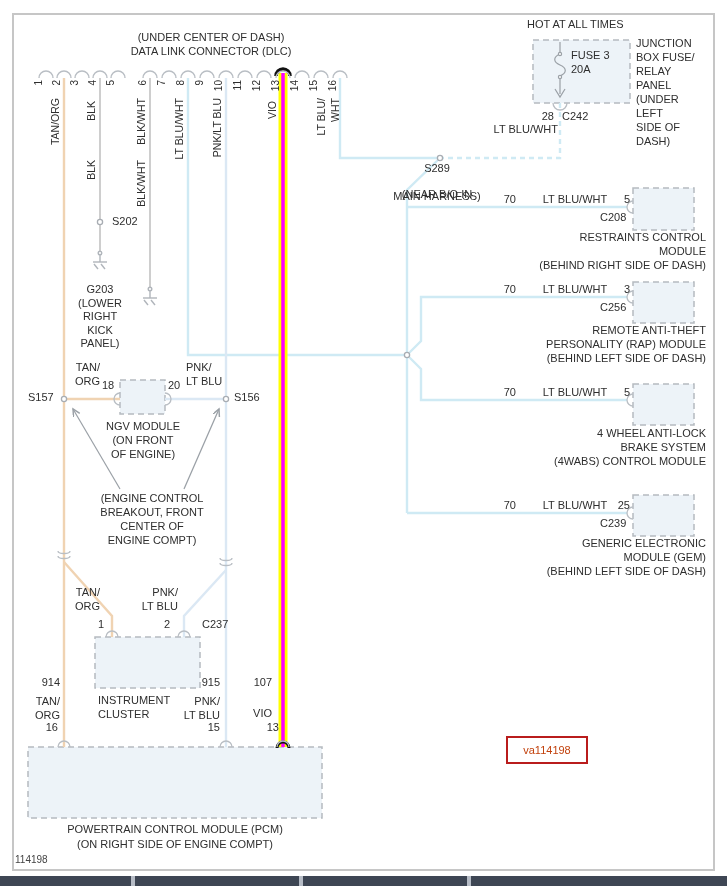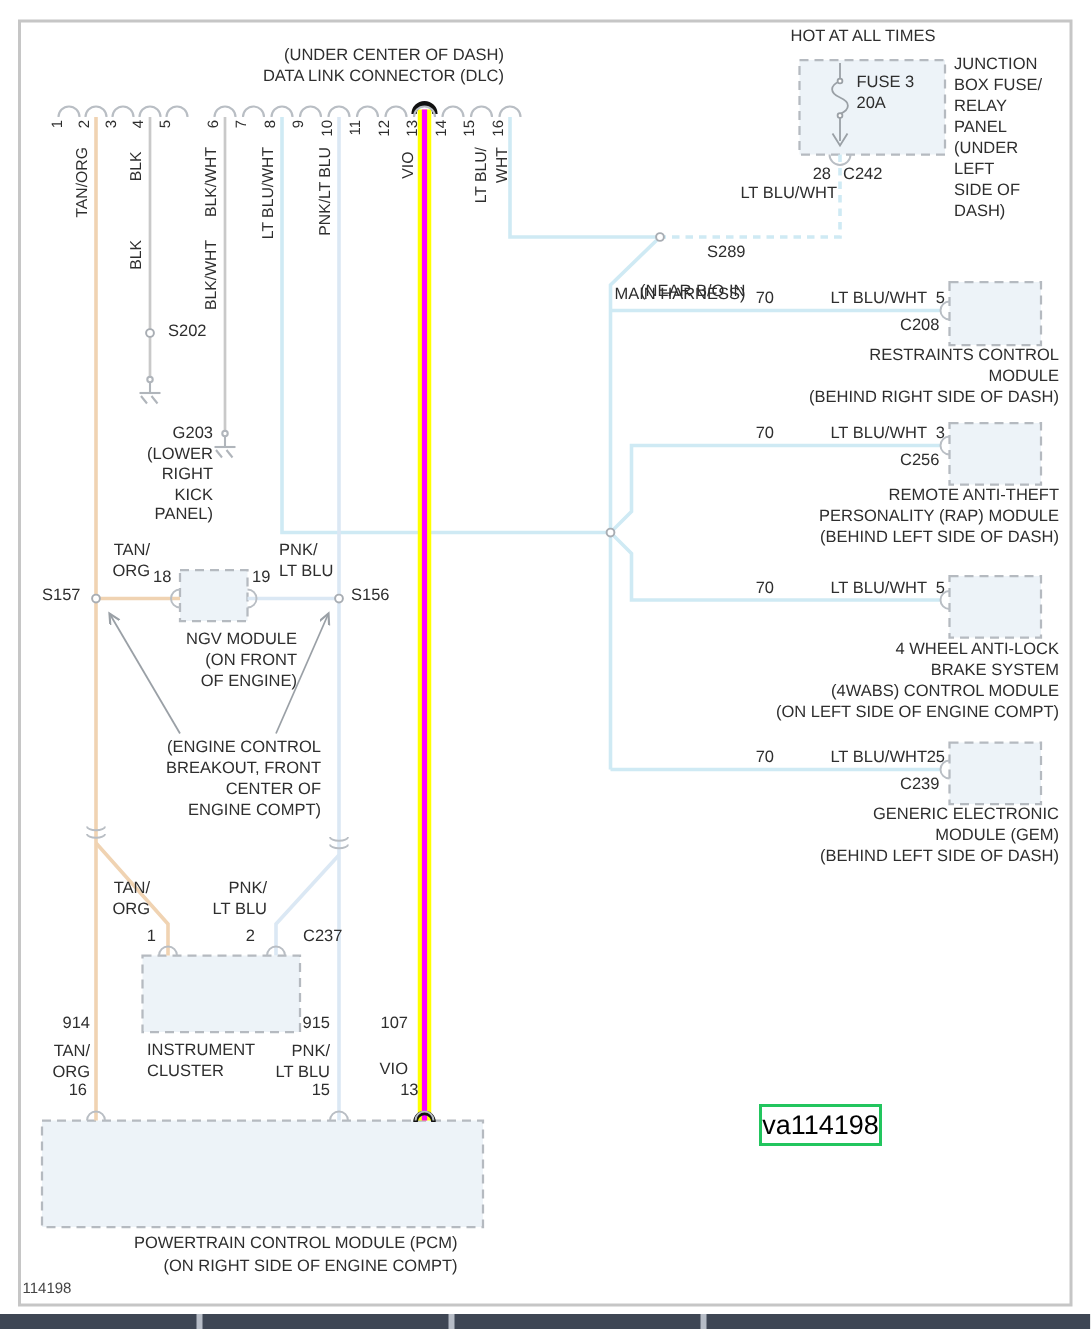--- a/index.html
+++ b/index.html
@@ -1,31 +1,31 @@
 <!DOCTYPE html>
 <html><head>
 <meta charset="utf-8">
 <style>
   html,body{margin:0;padding:0;background:#fff;}
   .stage{position:relative;width:727px;height:886px;background:#fff;overflow:hidden;
          font-family:"Liberation Sans",sans-serif;color:#2e2e2e;}
   .frame{position:absolute;left:12px;top:13px;width:699px;height:854px;border:2px solid #c6c6c6;}
   svg{position:absolute;left:0;top:0;}
   .t{position:absolute;font-size:11px;line-height:13px;white-space:nowrap;}
-  .c{text-align:right;white-space:normal;}
+  .c{text-align:center;white-space:normal;}
   .r{text-align:right;}
   .u{}
   .rot{position:absolute;writing-mode:vertical-rl;transform:rotate(180deg);
        font-size:10.5px;white-space:nowrap;}
   .pn{font-size:10px;}
   .blk{line-height:14px;}
   .rb{position:absolute;right:21px;text-align:right;font-size:11px;line-height:14px;}
   .s229b{position:absolute;right:329px;text-align:right;font-size:11px;line-height:14px;}
-  .stamp{position:absolute;left:506px;top:736px;width:78px;height:24px;border:2px solid #22c55e;
-         font-size:18px;text-align:center;line-height:24px;color:#000000;}
+  .stamp{position:absolute;left:506px;top:736px;width:78px;height:24px;border:2px solid #b91c1c;
+         font-size:11px;text-align:center;line-height:24px;color:#c2410c;}
   .code{position:absolute;left:15px;top:854px;font-size:10px;color:#444;}
   .bbar{position:absolute;left:0;top:876px;width:727px;height:10px;background:#3e4654;}
   .bsep{position:absolute;top:0;width:4px;height:10px;background:#b6bcc6;}
 </style>
 </head>
 <body>
 
 <div class="stage">
   <div class="frame"></div>
 
@@ -230,21 +230,20 @@
     <div>(BEHIND LEFT SIDE OF DASH)</div>
   </div>
 
   <div class="t r" style="left:494px;top:386px;width:22px">70</div>
   <div class="t c" style="left:532px;top:386px;width:86px">LT BLU/WHT</div>
   <div class="t r" style="left:606px;top:386px;width:24px">5</div>
   <div class="rb" style="top:426px">
     <div>4 WHEEL ANTI-LOCK</div>
     <div>BRAKE SYSTEM</div>
     <div>(4WABS) CONTROL MODULE</div>
-    <div>(ON LEFT SIDE OF ENGINE COMPT)</div>
   </div>
 
   <div class="t r" style="left:494px;top:499px;width:22px">70</div>
   <div class="t c" style="left:532px;top:499px;width:86px">LT BLU/WHT</div>
   <div class="t r" style="left:606px;top:499px;width:24px">25</div>
   <div class="t u" style="left:600px;top:517px">C239</div>
   <div class="rb" style="top:536px">
     <div>GENERIC ELECTRONIC</div>
     <div>MODULE (GEM)</div>
     <div>(BEHIND LEFT SIDE OF DASH)</div>
@@ -258,21 +257,21 @@
     <div>(LOWER</div>
     <div>RIGHT</div>
     <div>KICK</div>
     <div>PANEL)</div>
   </div>
 
   <div class="t" style="left:28px;top:391px">S157</div>
   <div class="t r" style="left:68px;top:361px;width:32px">TAN/</div>
   <div class="t r" style="left:68px;top:375px;width:32px">ORG</div>
   <div class="t" style="left:102px;top:379px">18</div>
-  <div class="t" style="left:168px;top:379px">19</div>
+  <div class="t" style="left:168px;top:379px">20</div>
   <div class="t" style="left:186px;top:361px">PNK/</div>
   <div class="t" style="left:186px;top:375px">LT BLU</div>
   <div class="t" style="left:234px;top:391px">S156</div>
   <div class="blk c" style="position:absolute;left:88px;top:419px;width:110px;font-size:11px">
     <div>NGV MODULE</div>
     <div>(ON FRONT</div>
     <div>OF ENGINE)</div>
   </div>
 
   <div class="blk c" style="position:absolute;left:90px;top:491px;width:124px;font-size:11px">

